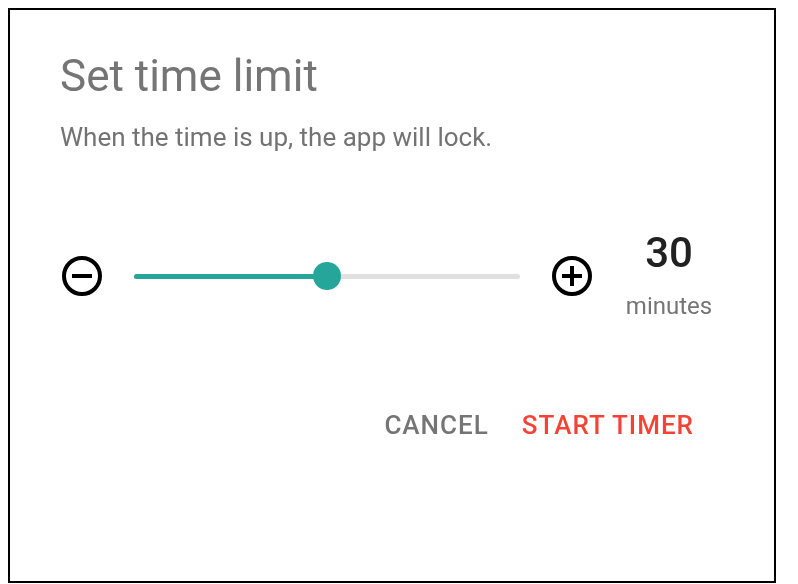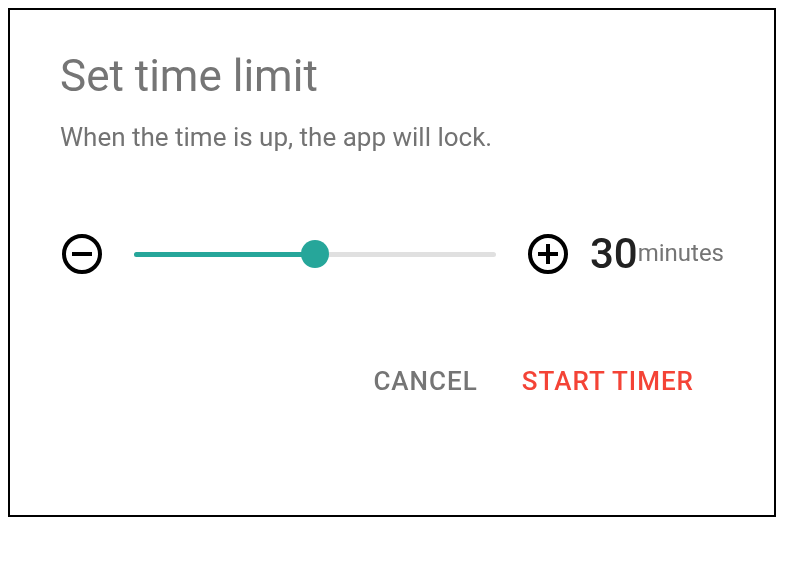--- a/index.html
+++ b/index.html
@@ -12,21 +12,21 @@
       background: #fff;
       width: 798px;
       height: 584px;
       display: flex;
       align-items: flex-start;
       justify-content: flex-start;
     }
     .dialog {
       border: 2px solid #000;
       width: 768px;
-      height: 509px;
+      height: 575px;
       margin: 8px;
       background: #fff;
       padding: 40px 50px 30px 50px;
       display: flex;
       flex-direction: column;
     }
     .title {
       font-size: 44px;
       font-weight: 400;
       color: #757575;
@@ -84,57 +84,56 @@
       position: absolute;
       width: 28px;
       height: 28px;
       background: #26a69a;
       border-radius: 50%;
       left: 50%;
       transform: translateX(-50%);
     }
     .value-display {
       display: flex;
-      flex-direction: row;
-      align-items: flex-start;
+      flex-direction: column;
+      align-items: center;
       min-width: 110px;
       flex-shrink: 0;
     }
     .value-number {
       font-size: 42px;
       font-weight: 500;
       color: #212121;
       line-height: 1;
     }
     .value-unit {
       font-size: 24px;
       font-weight: 400;
       color: #757575;
-      margin-top: 6px;
+      margin-top: 18px;
     }
     .button-row {
       display: flex;
       justify-content: flex-end;
       gap: 33px;
       align-items: center;
       padding-right: 30px;
     }
     .text-btn {
       font-size: 26px;
       font-weight: 500;
       letter-spacing: 1px;
       cursor: pointer;
       text-transform: uppercase;
     }
     .btn-cancel {
       color: #757575;
     }
     .btn-start {
       color: #f44336;
-      margin-left: 11px;
     }
   </style>
 </head>
 <body>
 
 <div class="dialog">
   <h1 class="title">Set time limit</h1>
   <p class="subtitle">When the time is up, the app will lock.</p>
 
   <div class="slider-row">

